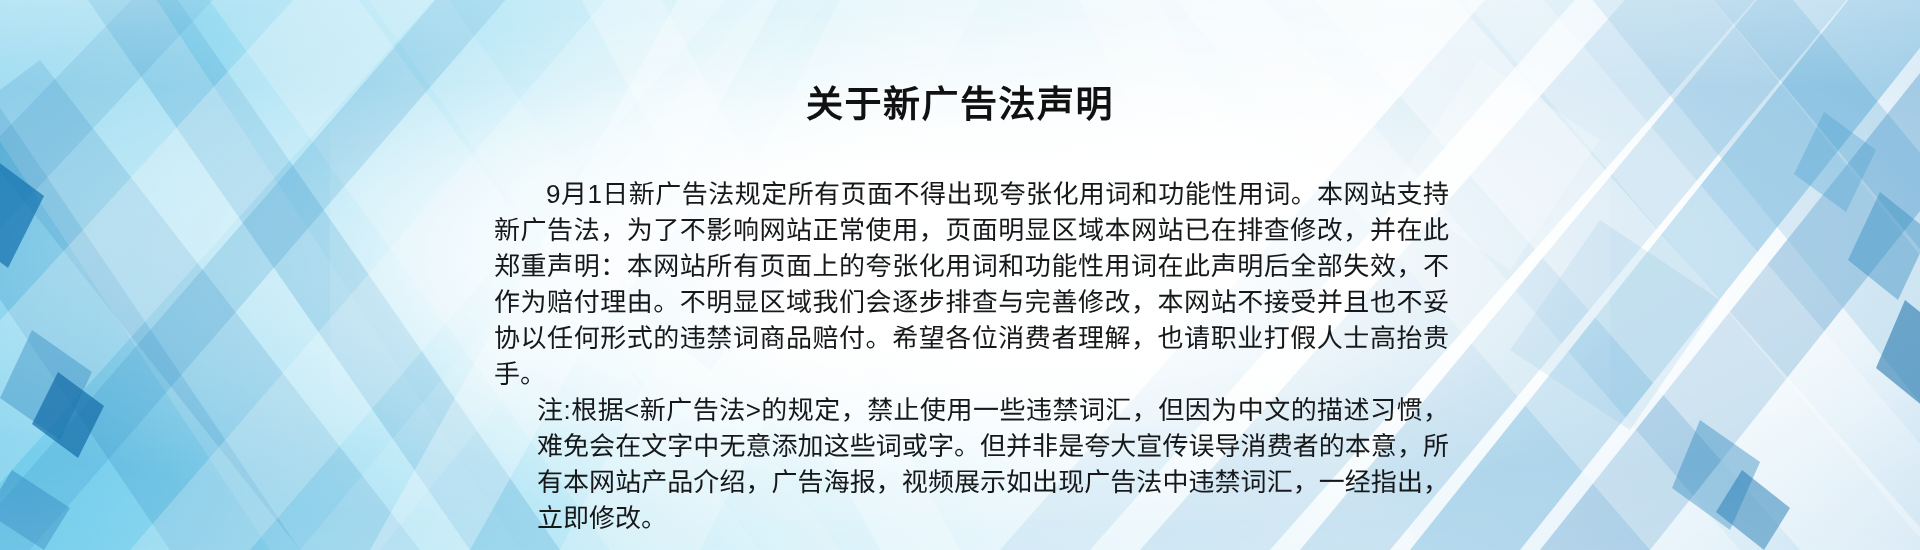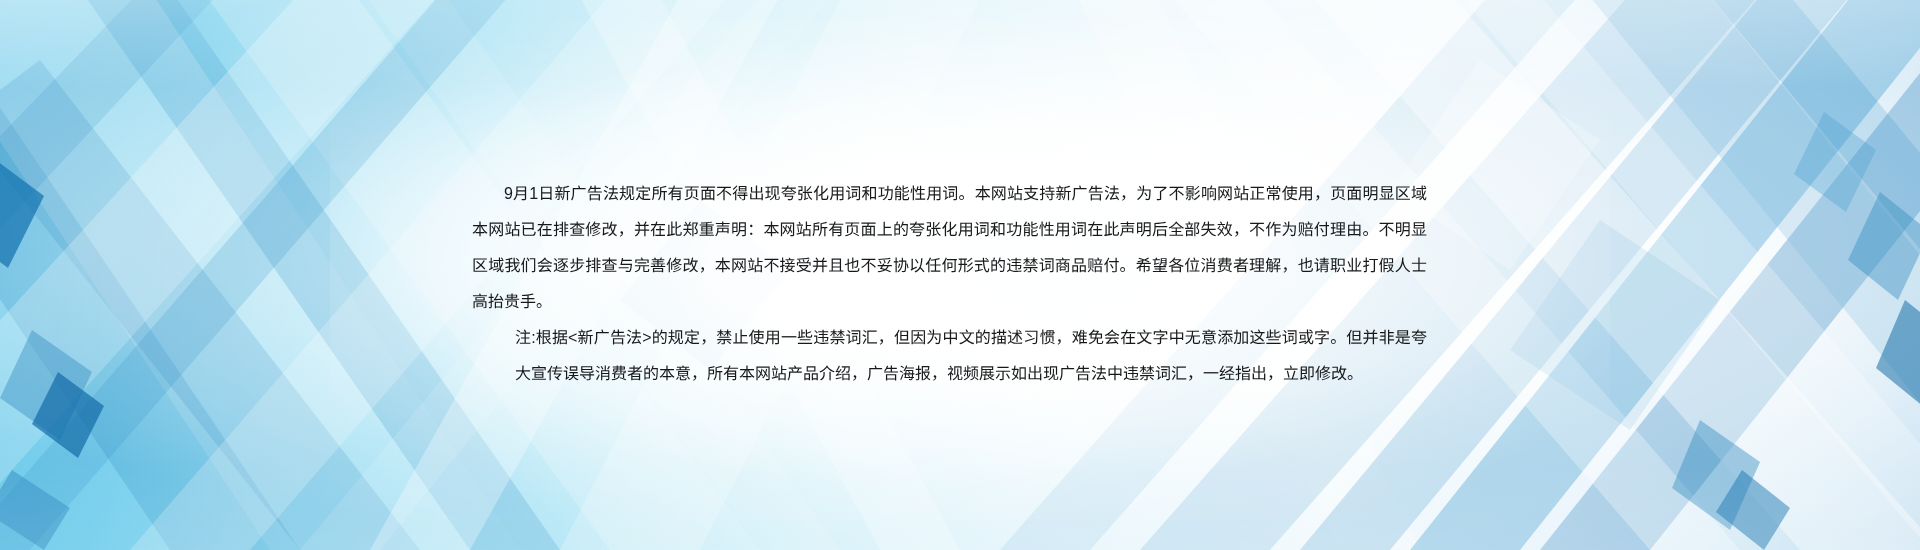--- a/index.html
+++ b/index.html
@@ -66,25 +66,25 @@
     left: 0; right: 0; top: 83px;
     text-align: center;
     font-size: 37px;
     line-height: 44px;
     font-weight: bold;
     color: #111111;
     letter-spacing: 1.5px;
   }
   .notice-body {
     position: absolute;
-    left: 472px;
+    left: 494px;
     top: 176px;
     width: 955px;
     color: #16181a;
-    font-size: 16px;
+    font-size: 26px;
     line-height: 36px;
   }
   .para {
     margin: 0;
     text-align: justify;
     text-justify: inter-ideograph;
   }
   .para.p1 { text-indent: 2em; }
   .para.p2 { text-indent: 0; margin-left: 43px; }
 </style>
@@ -176,20 +176,21 @@
         <polygon points="1600,220 1720,300 1630,430 1510,350" fill="#8fc4e3" opacity="0.22"></polygon>
         <polygon points="700,200 790,270 710,370 620,300" fill="#a3cfe8" opacity="0.18"></polygon>
       </g>
     </svg>
   </div>
 
   <div class="bg-glow"></div>
   <div class="bg-soft"></div>
 
   <div class="content">
+    <div class="notice-title">关于新广告法声明</div>
 
     <div class="notice-body">
       <p class="para p1">9月1日新广告法规定所有页面不得出现夸张化用词和功能性用词。本网站支持新广告法，为了不影响网站正常使用，页面明显区域本网站已在排查修改，并在此郑重声明：本网站所有页面上的夸张化用词和功能性用词在此声明后全部失效，不作为赔付理由。不明显区域我们会逐步排查与完善修改，本网站不接受并且也不妥协以任何形式的违禁词商品赔付。希望各位消费者理解，也请职业打假人士高抬贵手。</p>
       <p class="para p2">注:根据&lt;新广告法&gt;的规定，禁止使用一些违禁词汇，但因为中文的描述习惯，难免会在文字中无意添加这些词或字。但并非是夸大宣传误导消费者的本意，所有本网站产品介绍，广告海报，视频展示如出现广告法中违禁词汇，一经指出，立即修改。</p>
     </div>
   </div>
 
 </div>
 
 </body></html>

